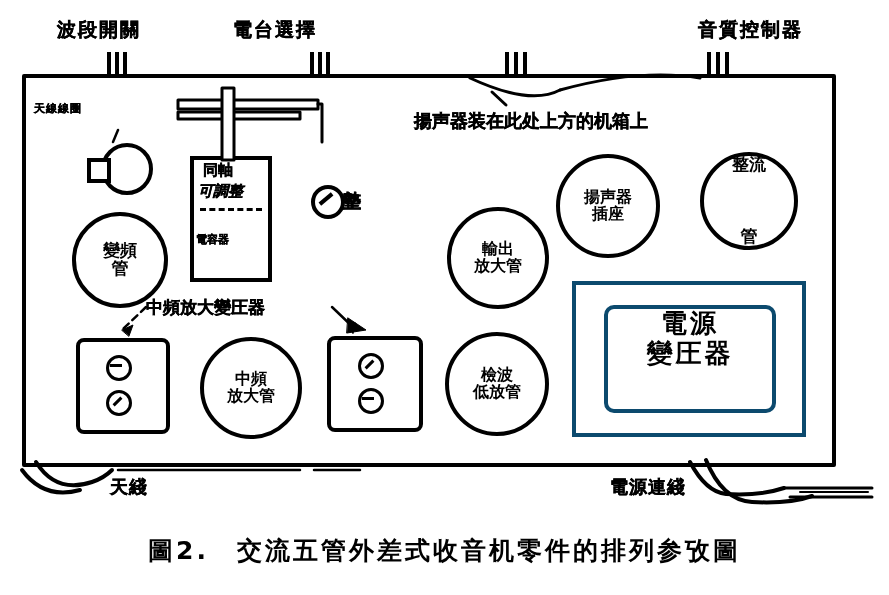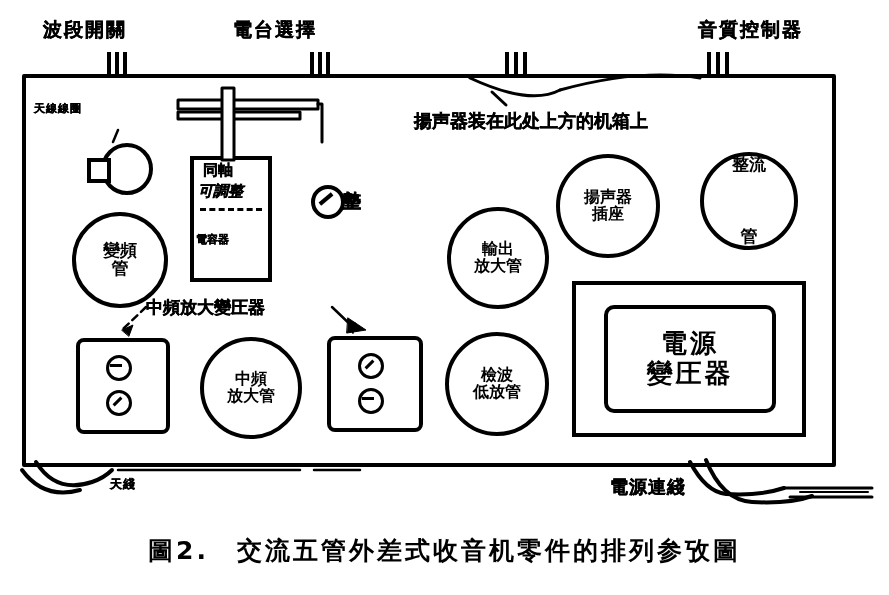--- a/index.html
+++ b/index.html
@@ -30,22 +30,22 @@
   .circle{
     position:absolute;border:4px solid #000;border-radius:50%;
     display:flex;flex-direction:column;align-items:center;justify-content:center;
     background:#fff;text-align:center;font-weight:bold;color:#000;
     line-height:1.05;letter-spacing:0px;
   }
   .circle span{display:block;}
 
   
   .box{
-    position:absolute;border:4px solid #000000;background:#fff;
-    display:flex;flex-direction:column;align-items:center;justify-content:center;
+    position:absolute;border:4px solid #0c4a6e;background:#fff;
+    display:flex;flex-direction:column;align-items:center;justify-content:flex-start;
     text-align:center;font-weight:bold;color:#000;line-height:1.15;font-family:Liberation Serif, serif;
   }
   .rbox{border-radius:10px;}
 
   
   .ifcan{
     position:absolute;border:4px solid #000;border-radius:8px;background:#fff;
   }
   .hole{
     position:absolute;width:20px;height:20px;border:3px solid #000;border-radius:50%;
@@ -87,21 +87,21 @@
   .caption{
     position:absolute;left:0;top:534px;width:889px;text-align:center;
     font-size:25px;font-weight:bold;letter-spacing:3px;color:#000;
   }
 </style>
 </head>
 <body>
 
 <div class="stage">
 
-  <div class="lbl top-lbl" style="left:43px;top:20px;">波段開關</div>
+  <div class="lbl top-lbl" style="left:57px;top:20px;">波段開關</div>
 
   <div class="lbl top-lbl" style="left:233px;top:20px;">電台選擇</div>
 
 
   <div class="lbl top-lbl" style="left:698px;top:20px;">音質控制器</div>
 
   <div class="stem-group" style="left:107px;width:24px;">
     <i style="left:0px;"></i>
       <i style="left:8px;"></i>
       <i style="left:16px;"></i>
@@ -181,21 +181,21 @@
   </div>
 
   <div class="box" style="left:572px;top:281px;width:226px;height:148px;"></div>
   <div class="box rbox" style="left:604px;top:305px;width:164px;height:100px;font-size:26px;letter-spacing:3px;">
     <span>電源</span>
     <span>變圧器</span>
   </div>
 
   <div class="lbl" style="left:414px;top:112px;font-size:18px;letter-spacing:0;">揚声器装在此处上方的机箱上</div>
 
-  <div class="lbl" style="left:110px;top:478px;font-size:12px;">天綫</div>
+  <div class="lbl" style="left:110px;top:478px;font-size:18px;">天綫</div>
 
   <div class="lbl" style="left:578px;top:478px;font-size:18px;margin-left:32px;">電源連綫</div>
 
   <svg class="overlay" viewBox="0 0 889 595">
     <g stroke="#000" fill="none" stroke-linecap="round" stroke-linejoin="round">
 
       <rect x="178" y="100" width="140" height="9" fill="#fff" stroke="#000" stroke-width="3"></rect>
       <rect x="178" y="112" width="122" height="7" fill="#fff" stroke="#000" stroke-width="3"></rect>
 
       <rect x="222" y="88" width="12" height="72" fill="#fff" stroke="#000" stroke-width="3"></rect>

